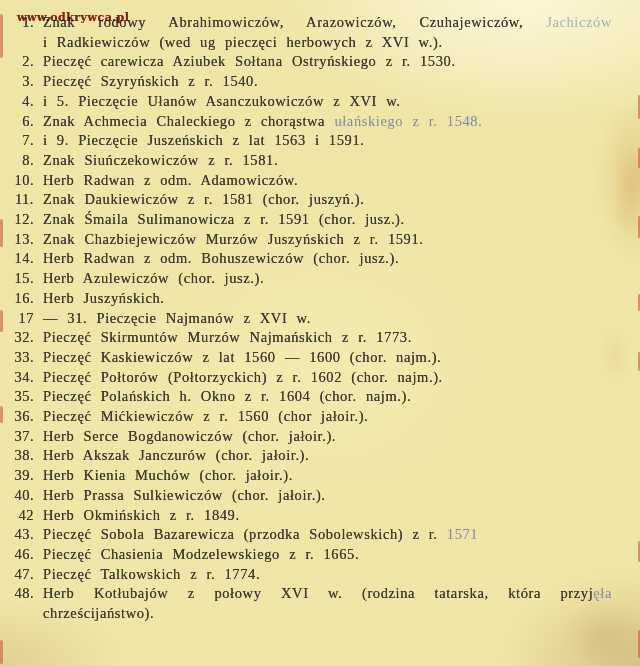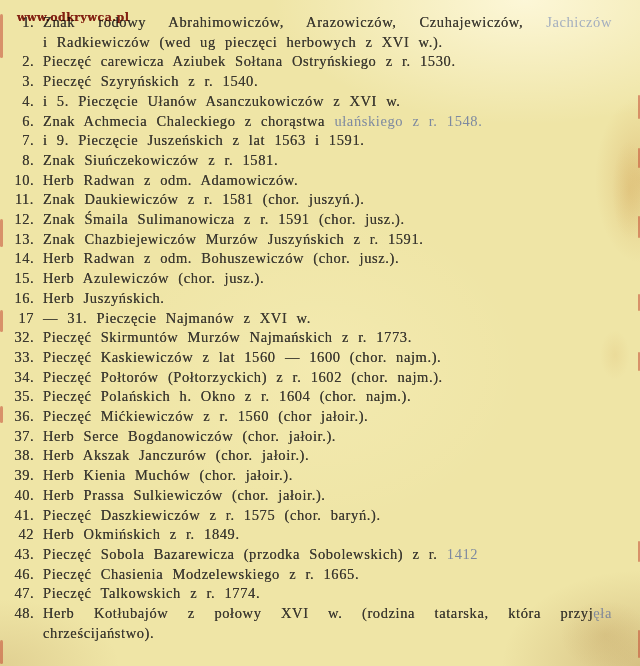--- a/index.html
+++ b/index.html
@@ -191,35 +191,29 @@
           <div class="line"><span>Herb Kienia Muchów (chor. jałoir.).</span></div>
         </div>
       </div>
       <div class="row">
         <div class="num">40.</div>
         <div class="body">
           <div class="line"><span>Herb Prassa Sulkiewiczów (chor. jałoir.).</span></div>
         </div>
       </div>
       <div class="row">
-        <div class="num">41.</div>
-        <div class="body">
-          <div class="line"><span>Pieczęć Daszkiewiczów z r. 1575 (chor. baryń.).</span></div>
-        </div>
-      </div>
-      <div class="row">
         <div class="num">42</div>
         <div class="body">
           <div class="line"><span>Herb Okmińskich z r. 1849.</span></div>
         </div>
       </div>
       <div class="row">
         <div class="num">43.</div>
         <div class="body">
-          <div class="line"><span>Pieczęć Sobola Bazarewicza (przodka Sobolewskich) z r. </span><span class="faded1">1412</span></div>
+          <div class="line"><span>Pieczęć Sobola Bazarewicza (przodka Sobolewskich) z r. </span><span class="faded1">1571</span></div>
         </div>
       </div>
       <div class="row">
         <div class="num">46.</div>
         <div class="body">
           <div class="line"><span>Pieczęć Chasienia Modzelewskiego z r. 1665.</span></div>
         </div>
       </div>
       <div class="row">
         <div class="num">47.</div>

